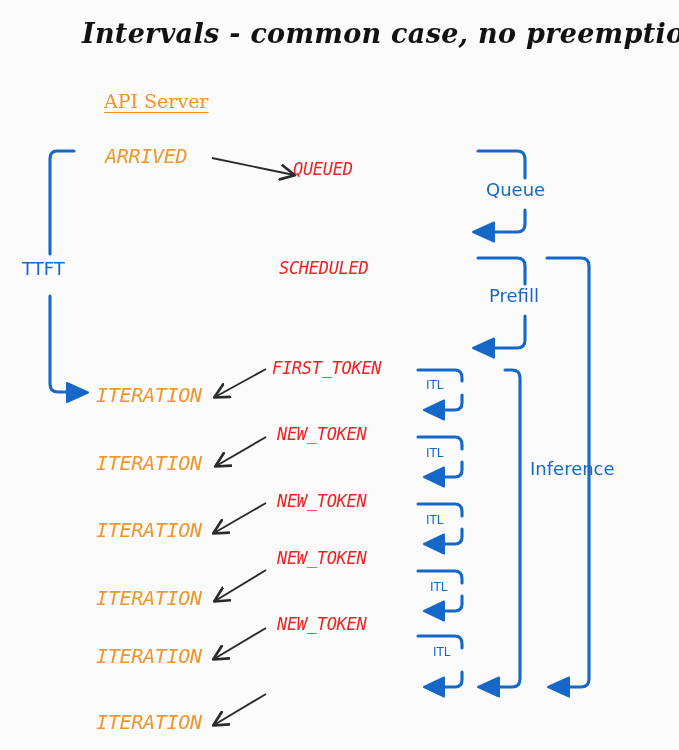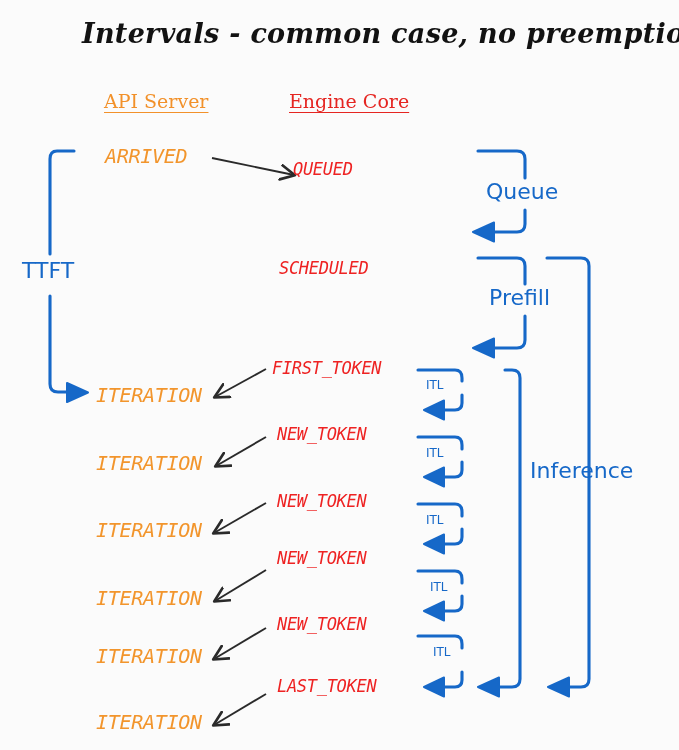--- a/index.html
+++ b/index.html
@@ -32,21 +32,21 @@
     letter-spacing:-0.3px;
   }
   .core{
     font-family:"DejaVu Sans Mono", monospace;
     font-style:italic;font-size:17px;color:#ee2222;
     letter-spacing:-0.3px;
     text-align:center;
   }
   .blue{
     font-family:"DejaVu Sans", sans-serif;
-    font-size:22px;color:#1668c8;
+    font-size:18px;color:#1668c8;
   }
   .blue.small{font-size:12px;}
 </style>
 </head>
 <body>
 
 <div id="stage">
 
   <svg width="679" height="750" viewBox="0 0 679 750">
     <defs>
@@ -113,38 +113,36 @@
 
     <g stroke="#1668c8" stroke-width="3.1" fill="none" stroke-linecap="round">
       <path d="M547,258 L581,258 Q589,258 589,266 L589,679 Q589,687 581,687 L570,687"></path>
       <path d="M569,677.5 L548,687 L569,696.5 Z" fill="#1668c8" stroke="#1668c8" stroke-width="2" stroke-linejoin="round"></path>
     </g>
   </svg>
 
   <div class="txt title" style="left:82px;top:18px;">Intervals - common case, no preemptions</div>
 
   <div class="txt hdr hdr-api" style="left:104px;top:90px;">API Server</div>
-  <div class="txt hdr hdr-core" style="left:289px;top:90px;">Engine Core</div>
 
   <div class="txt api" style="left:105px;top:144px;">ARRIVED</div>
   <div class="txt api" style="left:96px;top:383px;">ITERATION</div>
   <div class="txt api" style="left:96px;top:451px;">ITERATION</div>
   <div class="txt api" style="left:96px;top:518px;">ITERATION</div>
   <div class="txt api" style="left:96px;top:586px;">ITERATION</div>
   <div class="txt api" style="left:96px;top:644px;">ITERATION</div>
   <div class="txt api" style="left:96px;top:710px;">ITERATION</div>
 
   <div class="txt core" style="left:293px;top:159px;">QUEUED</div>
   <div class="txt core" style="left:279px;top:258px;">SCHEDULED</div>
   <div class="txt core" style="left:272px;top:358px;">FIRST_TOKEN</div>
   <div class="txt core" style="left:277px;top:424px;">NEW_TOKEN</div>
   <div class="txt core" style="left:277px;top:491px;">NEW_TOKEN</div>
   <div class="txt core" style="left:277px;top:548px;">NEW_TOKEN</div>
   <div class="txt core" style="left:277px;top:614px;">NEW_TOKEN</div>
-  <div class="txt core" style="left:277px;top:676px;">LAST_TOKEN</div>
 
   <div class="txt blue" style="left:22px;top:258px;">TTFT</div>
   <div class="txt blue" style="left:486px;top:179px;">Queue</div>
   <div class="txt blue" style="left:489px;top:285px;">Prefill</div>
   <div class="txt blue" style="left:530px;top:458px;">Inference</div>
 
   <div class="txt blue small" style="left:426px;top:378px;">ITL</div>
   <div class="txt blue small" style="left:426px;top:446px;">ITL</div>
   <div class="txt blue small" style="left:426px;top:513px;">ITL</div>
   <div class="txt blue small" style="left:430px;top:580px;">ITL</div>

